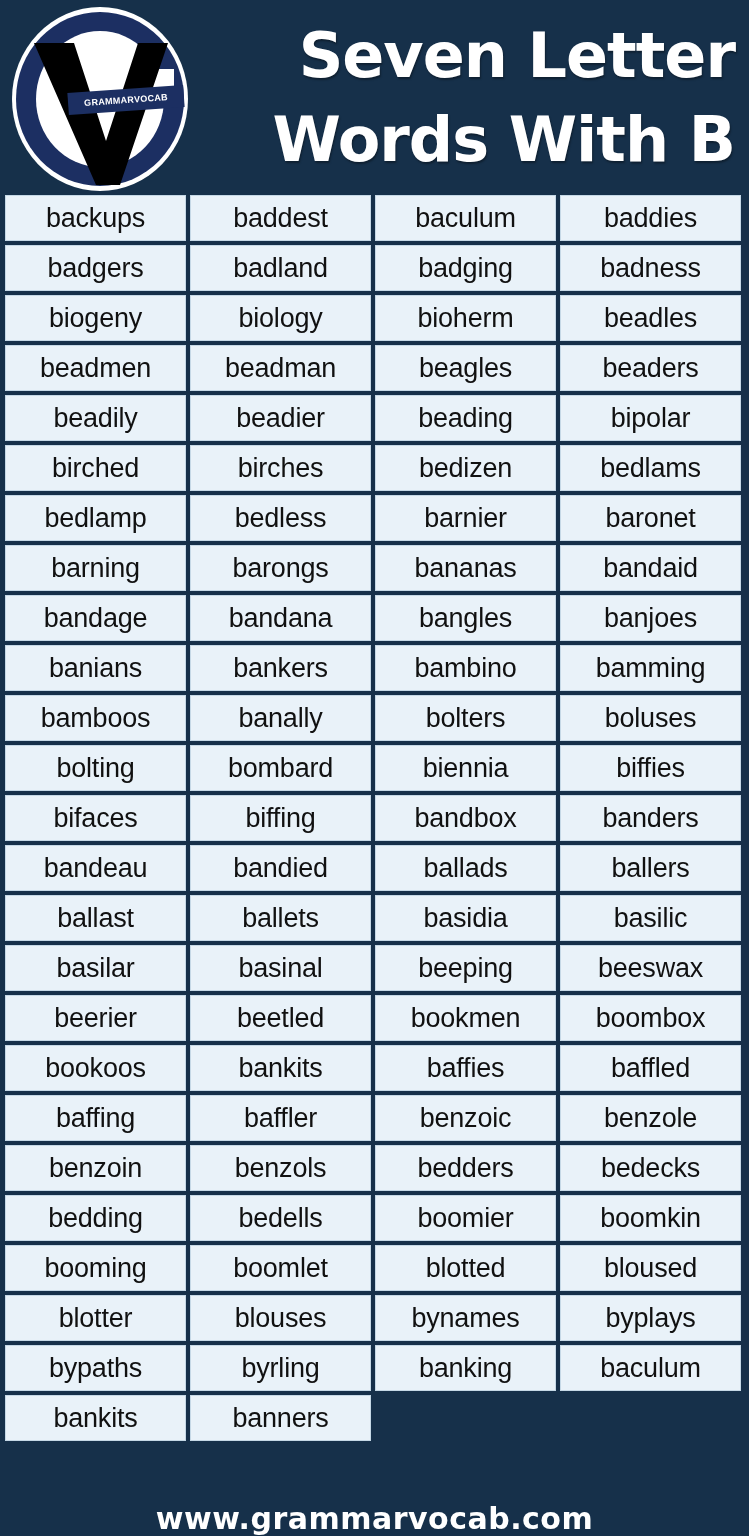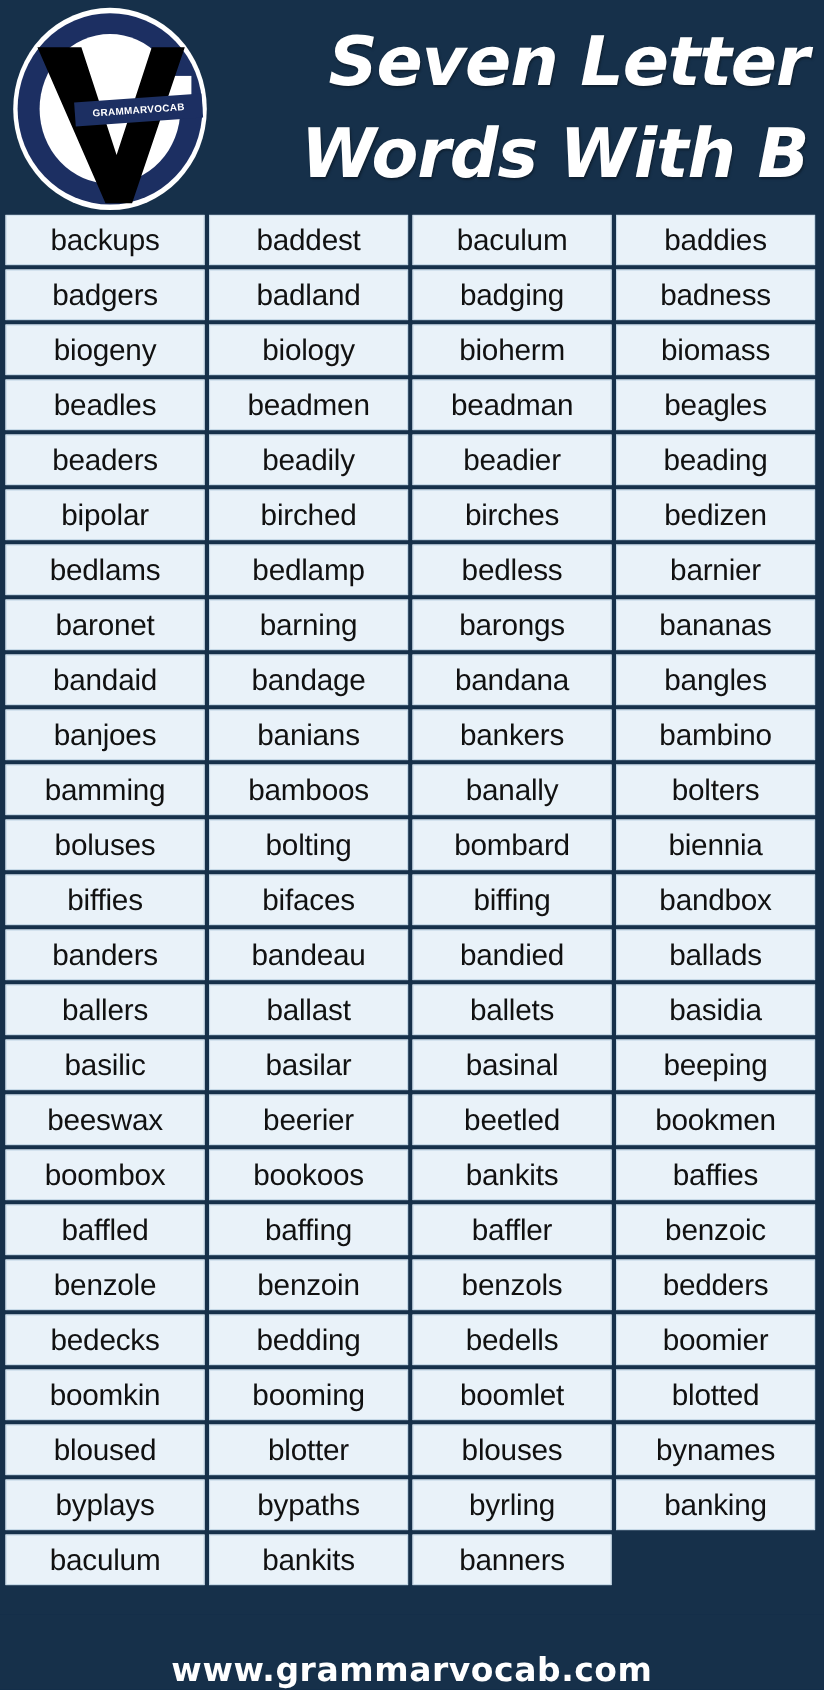--- a/index.html
+++ b/index.html
@@ -98,21 +98,20 @@
   }
 
   .title-wrap {
     flex:1 1 auto;
     padding-right:14px;
     padding-left:4px;
     display:flex;
     flex-direction:column;
     justify-content:center;
     align-items:flex-end;
-    font-style:italic;
   }
   .title-line {
     color:#ffffff;
     font-family:"DejaVu Sans", sans-serif;
     font-weight:bold;
     font-size:62px;
     line-height:84px;
     letter-spacing:-1px;
     white-space:nowrap;
     text-align:right;
@@ -227,23 +226,20 @@
         <div class="cell">
           <span>biogeny</span>
         </div>
         <div class="cell">
           <span>biology</span>
         </div>
         <div class="cell">
           <span>bioherm</span>
         </div>
         <div class="cell">
-          <span>biomass</span>
-        </div>
-        <div class="cell">
           <span>beadles</span>
         </div>
         <div class="cell">
           <span>beadmen</span>
         </div>
         <div class="cell">
           <span>beadman</span>
         </div>
         <div class="cell">
           <span>beagles</span>

